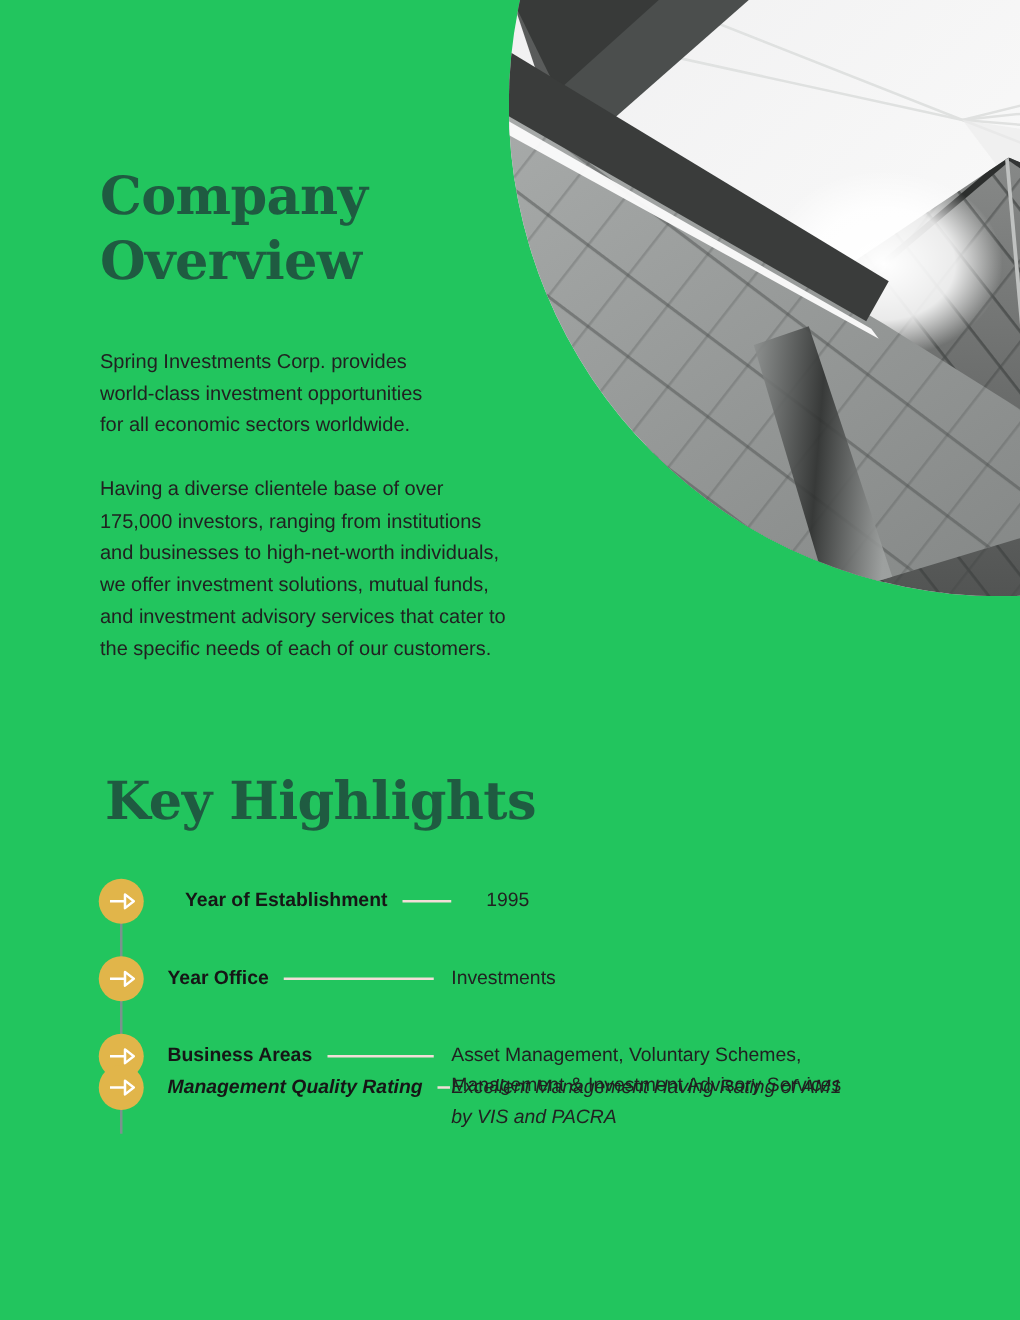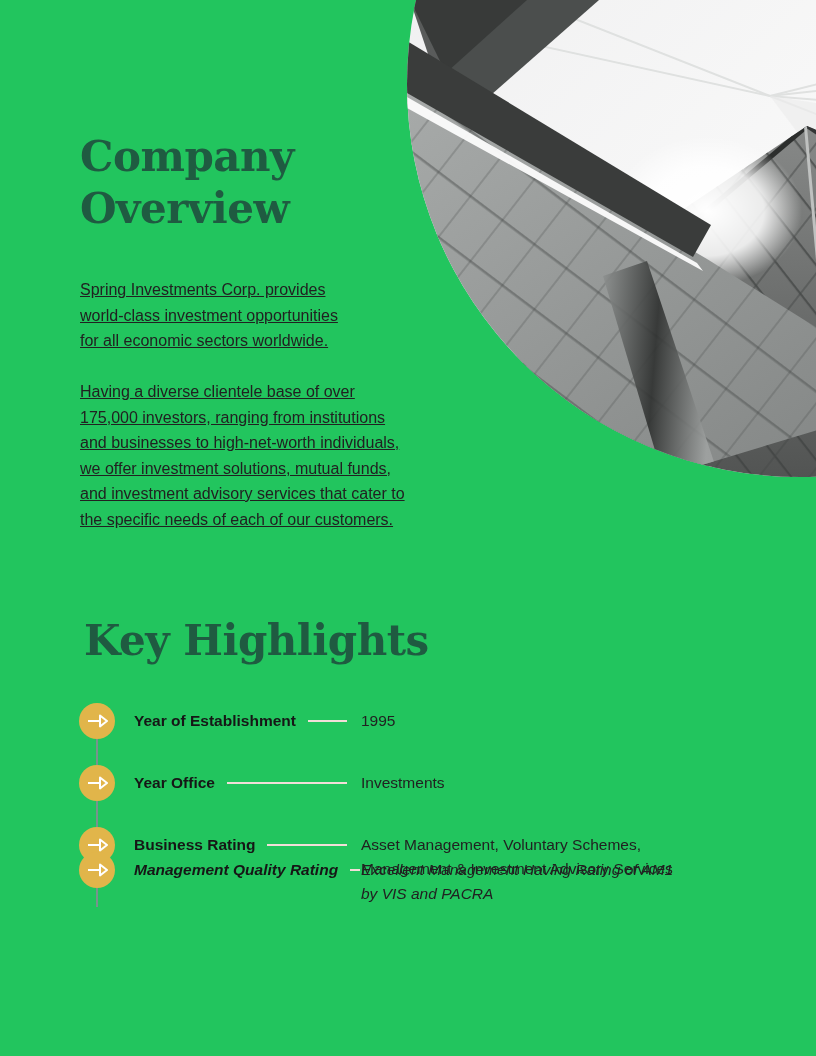--- a/index.html
+++ b/index.html
@@ -36,40 +36,39 @@
   
   .para{
     position:absolute;
     left:80px;
     width:380px;
     margin:0;
     font-size:16px;
     line-height:25.5px;
     color:#212121;
     white-space:pre-line;
-    text-decoration:underline;
   }
   .p1{top:277px;}
   .p2{top:379px;}
 
   
   .hl-timeline{
     position:absolute;
     left:96px;top:721px;
     width:2px;height:186px;
     background:#7A938E;
   }
   .hl-row{
     position:absolute;
     left:79px;
     width:690px;
     display:flex;
     align-items:flex-start;
   }
-  .row1{top:703px;}
+  .row1{top:703px;gap:14px;}
   .row2{top:765px;}
   .row3{top:827px;}
   .row4{top:852px;font-style:italic;}
   .hl-icon{
     flex:0 0 36px;
     width:36px;height:36px;
     border-radius:50%;
     background:#E1B54A;
     display:flex;align-items:center;justify-content:center;
   }
@@ -235,21 +234,21 @@
   </div>
 
   <div class="hl-row row3">
     <span class="hl-icon">
       <svg width="21" height="14" viewBox="0 0 21 14">
           <line x1="1" y1="7" x2="13" y2="7" stroke="#ffffff" stroke-width="2"></line>
           <path d="M13 1.5 L20 7 L13 12.5 Z" fill="none" stroke="#ffffff" stroke-width="2" stroke-linejoin="round"></path>
         </svg>
     </span>
     <span class="hl-mid">
-      <span class="hl-label">Business Rating</span>
+      <span class="hl-label">Business Areas</span>
       <span class="hl-line"></span>
     </span>
     <span class="hl-value">Asset Management, Voluntary Schemes,
 Management &amp; Investment Advisory Services</span>
   </div>
 
   <div class="hl-row row4">
     <span class="hl-icon">
       <svg width="21" height="14" viewBox="0 0 21 14">
           <line x1="1" y1="7" x2="13" y2="7" stroke="#ffffff" stroke-width="2"></line>

